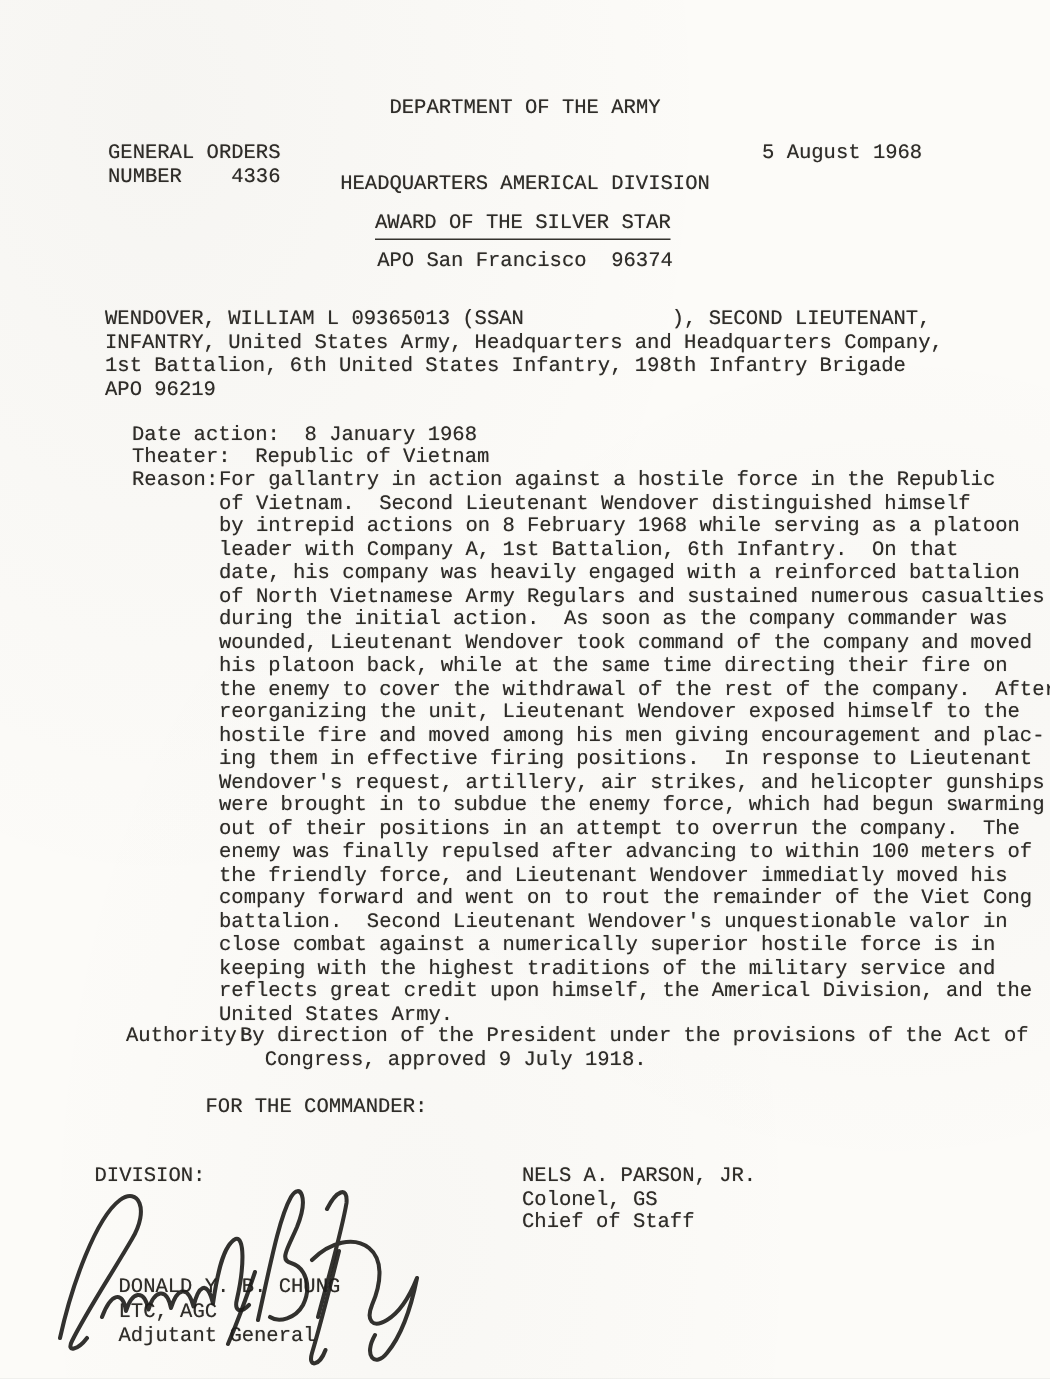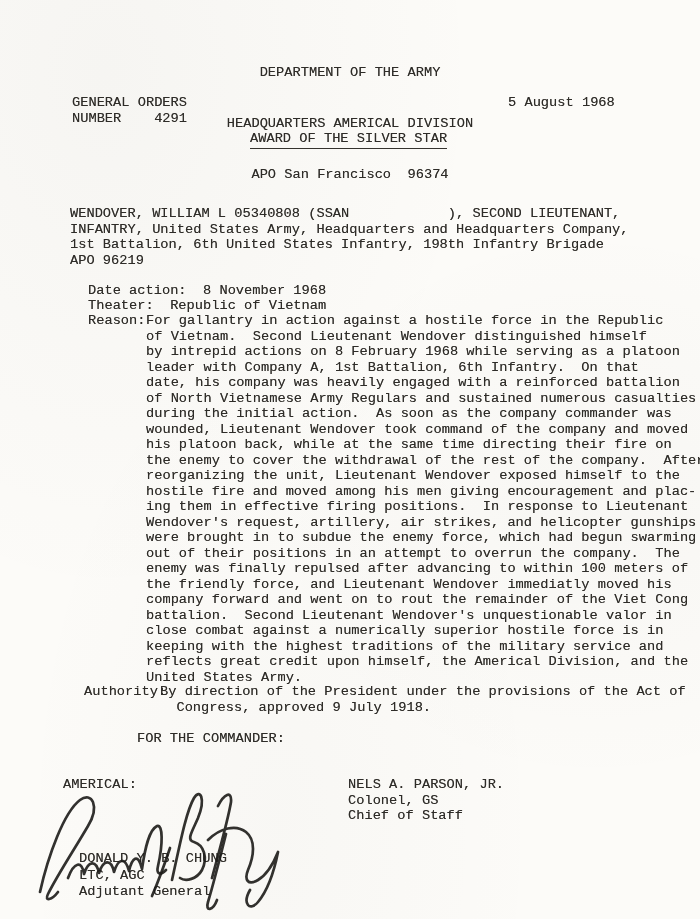--- a/index.html
+++ b/index.html
@@ -31,33 +31,33 @@
 
 <div class="page">
 
   <div class="abs center hdr" style="top:30px;">
     <div>DEPARTMENT OF THE ARMY</div>
     <div>HEADQUARTERS AMERICAL DIVISION</div>
     <div>APO San Francisco  96374</div>
   </div>
 
   <div class="abs" style="left:72px;top:95px;">GENERAL ORDERS
-NUMBER    4291</div>
+NUMBER    4336</div>
 
   <div class="abs" style="left:508px;top:95px;">5 August 1968</div>
 
-  <div class="abs title" style="left:250px;top:131px;">AWARD OF THE SILVER STAR</div>
+  <div class="abs title" style="left:250px;top:142px;">AWARD OF THE SILVER STAR</div>
 
 
-  <div class="abs" style="left:70px;top:206px;">WENDOVER, WILLIAM L 05340808 (SSAN            ), SECOND LIEUTENANT,
+  <div class="abs" style="left:70px;top:206px;">WENDOVER, WILLIAM L 09365013 (SSAN            ), SECOND LIEUTENANT,
 INFANTRY, United States Army, Headquarters and Headquarters Company,
 1st Battalion, 6th United States Infantry, 198th Infantry Brigade
 APO 96219</div>
 
-  <div class="abs" style="left:88px;top:283px;">Date action:  8 November 1968</div>
+  <div class="abs" style="left:88px;top:283px;">Date action:  8 January 1968</div>
   <div class="abs" style="left:88px;top:298px;">Theater:  Republic of Vietnam</div>
 
   <div class="abs" style="left:88px;top:313px;">Reason:</div>
   <div class="abs" style="left:146px;top:313px;">For gallantry in action against a hostile force in the Republic
 of Vietnam.  Second Lieutenant Wendover distinguished himself
 by intrepid actions on 8 February 1968 while serving as a platoon
 leader with Company A, 1st Battalion, 6th Infantry.  On that
 date, his company was heavily engaged with a reinforced battalion
 of North Vietnamese Army Regulars and sustained numerous casualties
 during the initial action.  As soon as the company commander was
@@ -78,21 +78,21 @@
 keeping with the highest traditions of the military service and
 reflects great credit upon himself, the Americal Division, and the
 United States Army.</div>
 
   <div class="abs" style="left:84px;top:684px;">Authority:</div>
   <div class="abs" style="left:160px;top:684px;">By direction of the President under the provisions of the Act of
   Congress, approved 9 July 1918.</div>
 
   <div class="abs" style="left:137px;top:731px;">FOR THE COMMANDER:</div>
 
-  <div class="abs" style="left:63px;top:777px;">AMERICAL:</div>
+  <div class="abs" style="left:63px;top:777px;">DIVISION:</div>
 
   <div class="abs" style="left:348px;top:777px;">NELS A. PARSON, JR.
 Colonel, GS
 Chief of Staff</div>
 
   <div class="abs sig-name" style="left:79px;top:851px;">DONALD Y. B. CHUNG
 LTC, AGC
 Adjutant General</div>
 
   <svg class="sig-svg" width="262" height="126" viewBox="0 0 262 126" aria-label="signature-donald-y-b-chung">

